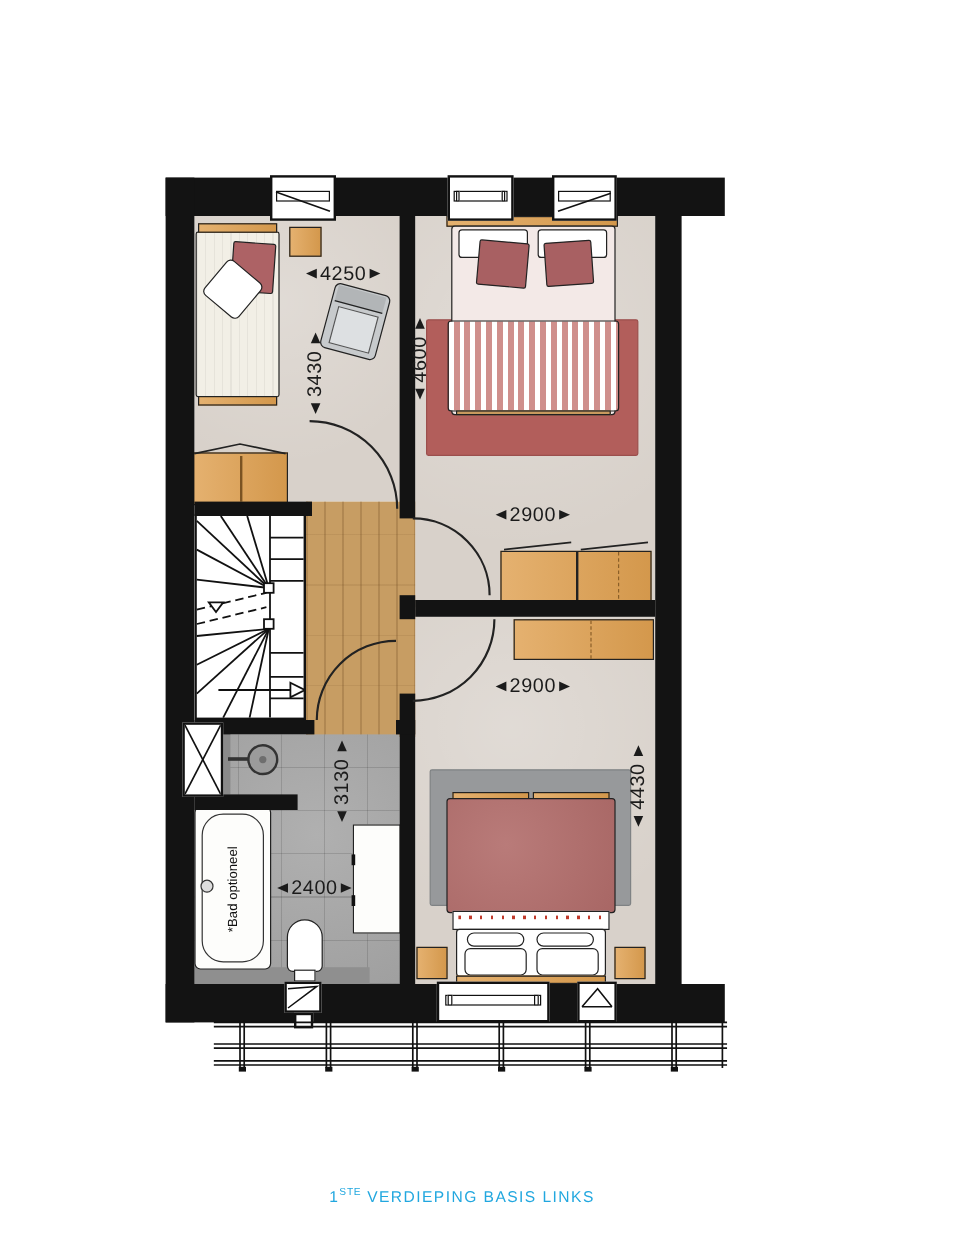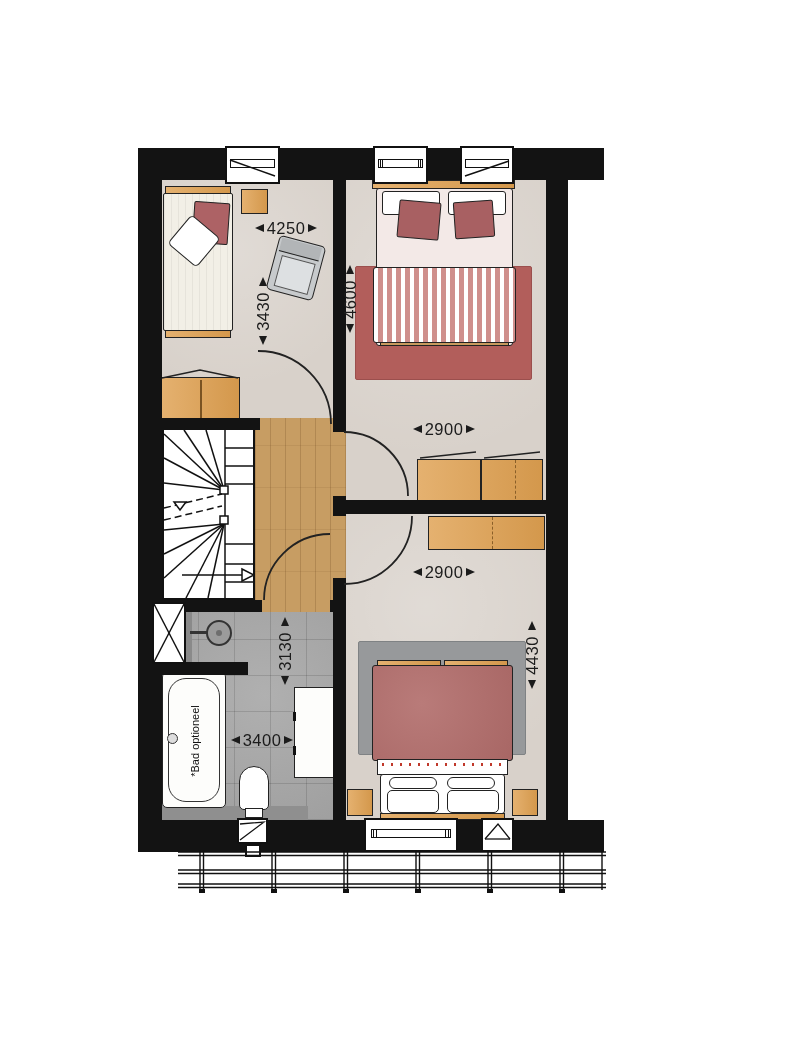--- a/index.html
+++ b/index.html
@@ -283,18 +283,21 @@
   </div>
   <div class="dim dimv" style="left:275px;top:610px;width:20px;height:82px;">
     <span class="tu"></span>
     <span class="vtxt">
         <span>3130</span>
       </span>
     <span class="td"></span>
   </div>
   <div class="dim" style="left:222px;top:731px;width:80px;height:18px;">
     <span class="tl"></span>
-    <span>3400</span>
+    <span>2400</span>
     <span class="tr"></span>
   </div>
 
+  <div class="caption">
+    <span>1</span><sup>STE</sup><span> VERDIEPING BASIS LINKS</span>
+  </div>
 
 </div>
 
 </body></html>

